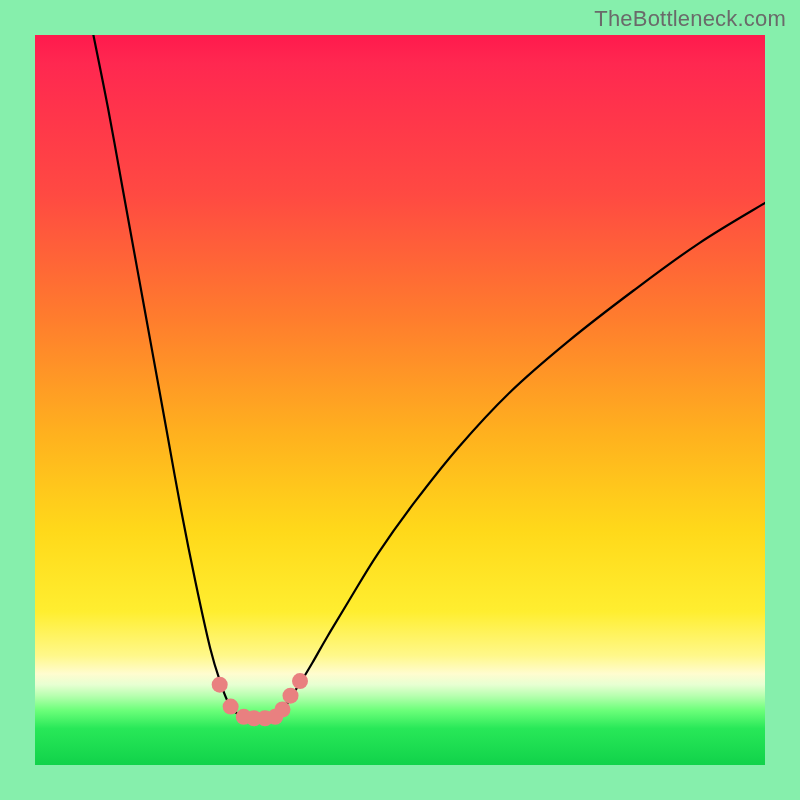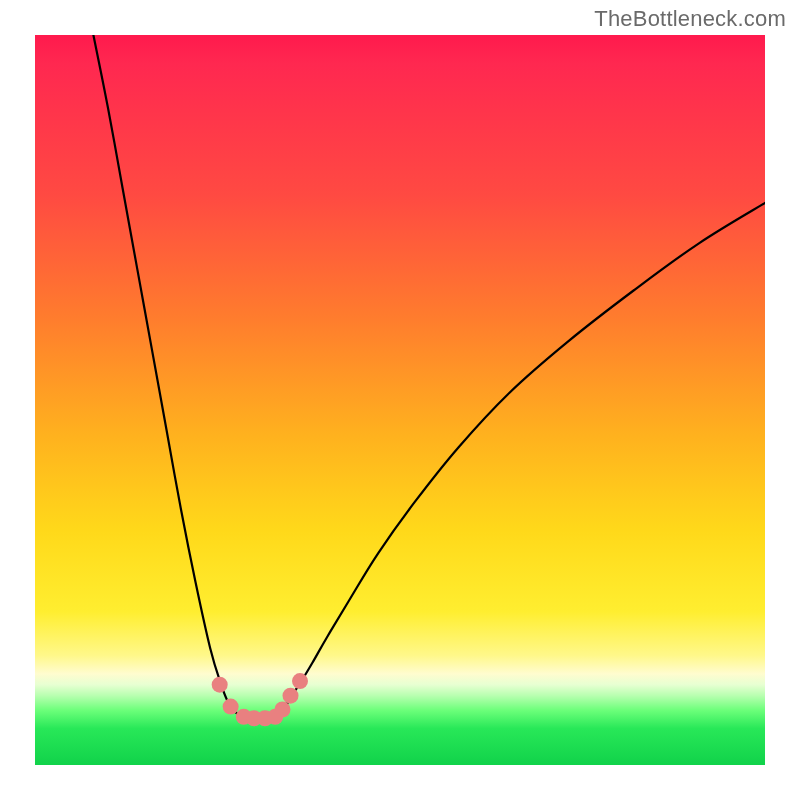--- a/index.html
+++ b/index.html
@@ -10,21 +10,21 @@
     overflow: hidden;
     background: #000;
     font-family: Arial, sans-serif;
   }
   .frame {
     position: absolute;
     top: 0;
     left: 0;
     width: 800px;
     height: 800px;
-    background: #ffffff;
+    background: #86efac;
   }
   .plot-area {
     position: absolute;
     top: 35px;
     left: 35px;
     width: 730px;
     height: 730px;
     
     background: linear-gradient(
       to bottom,

